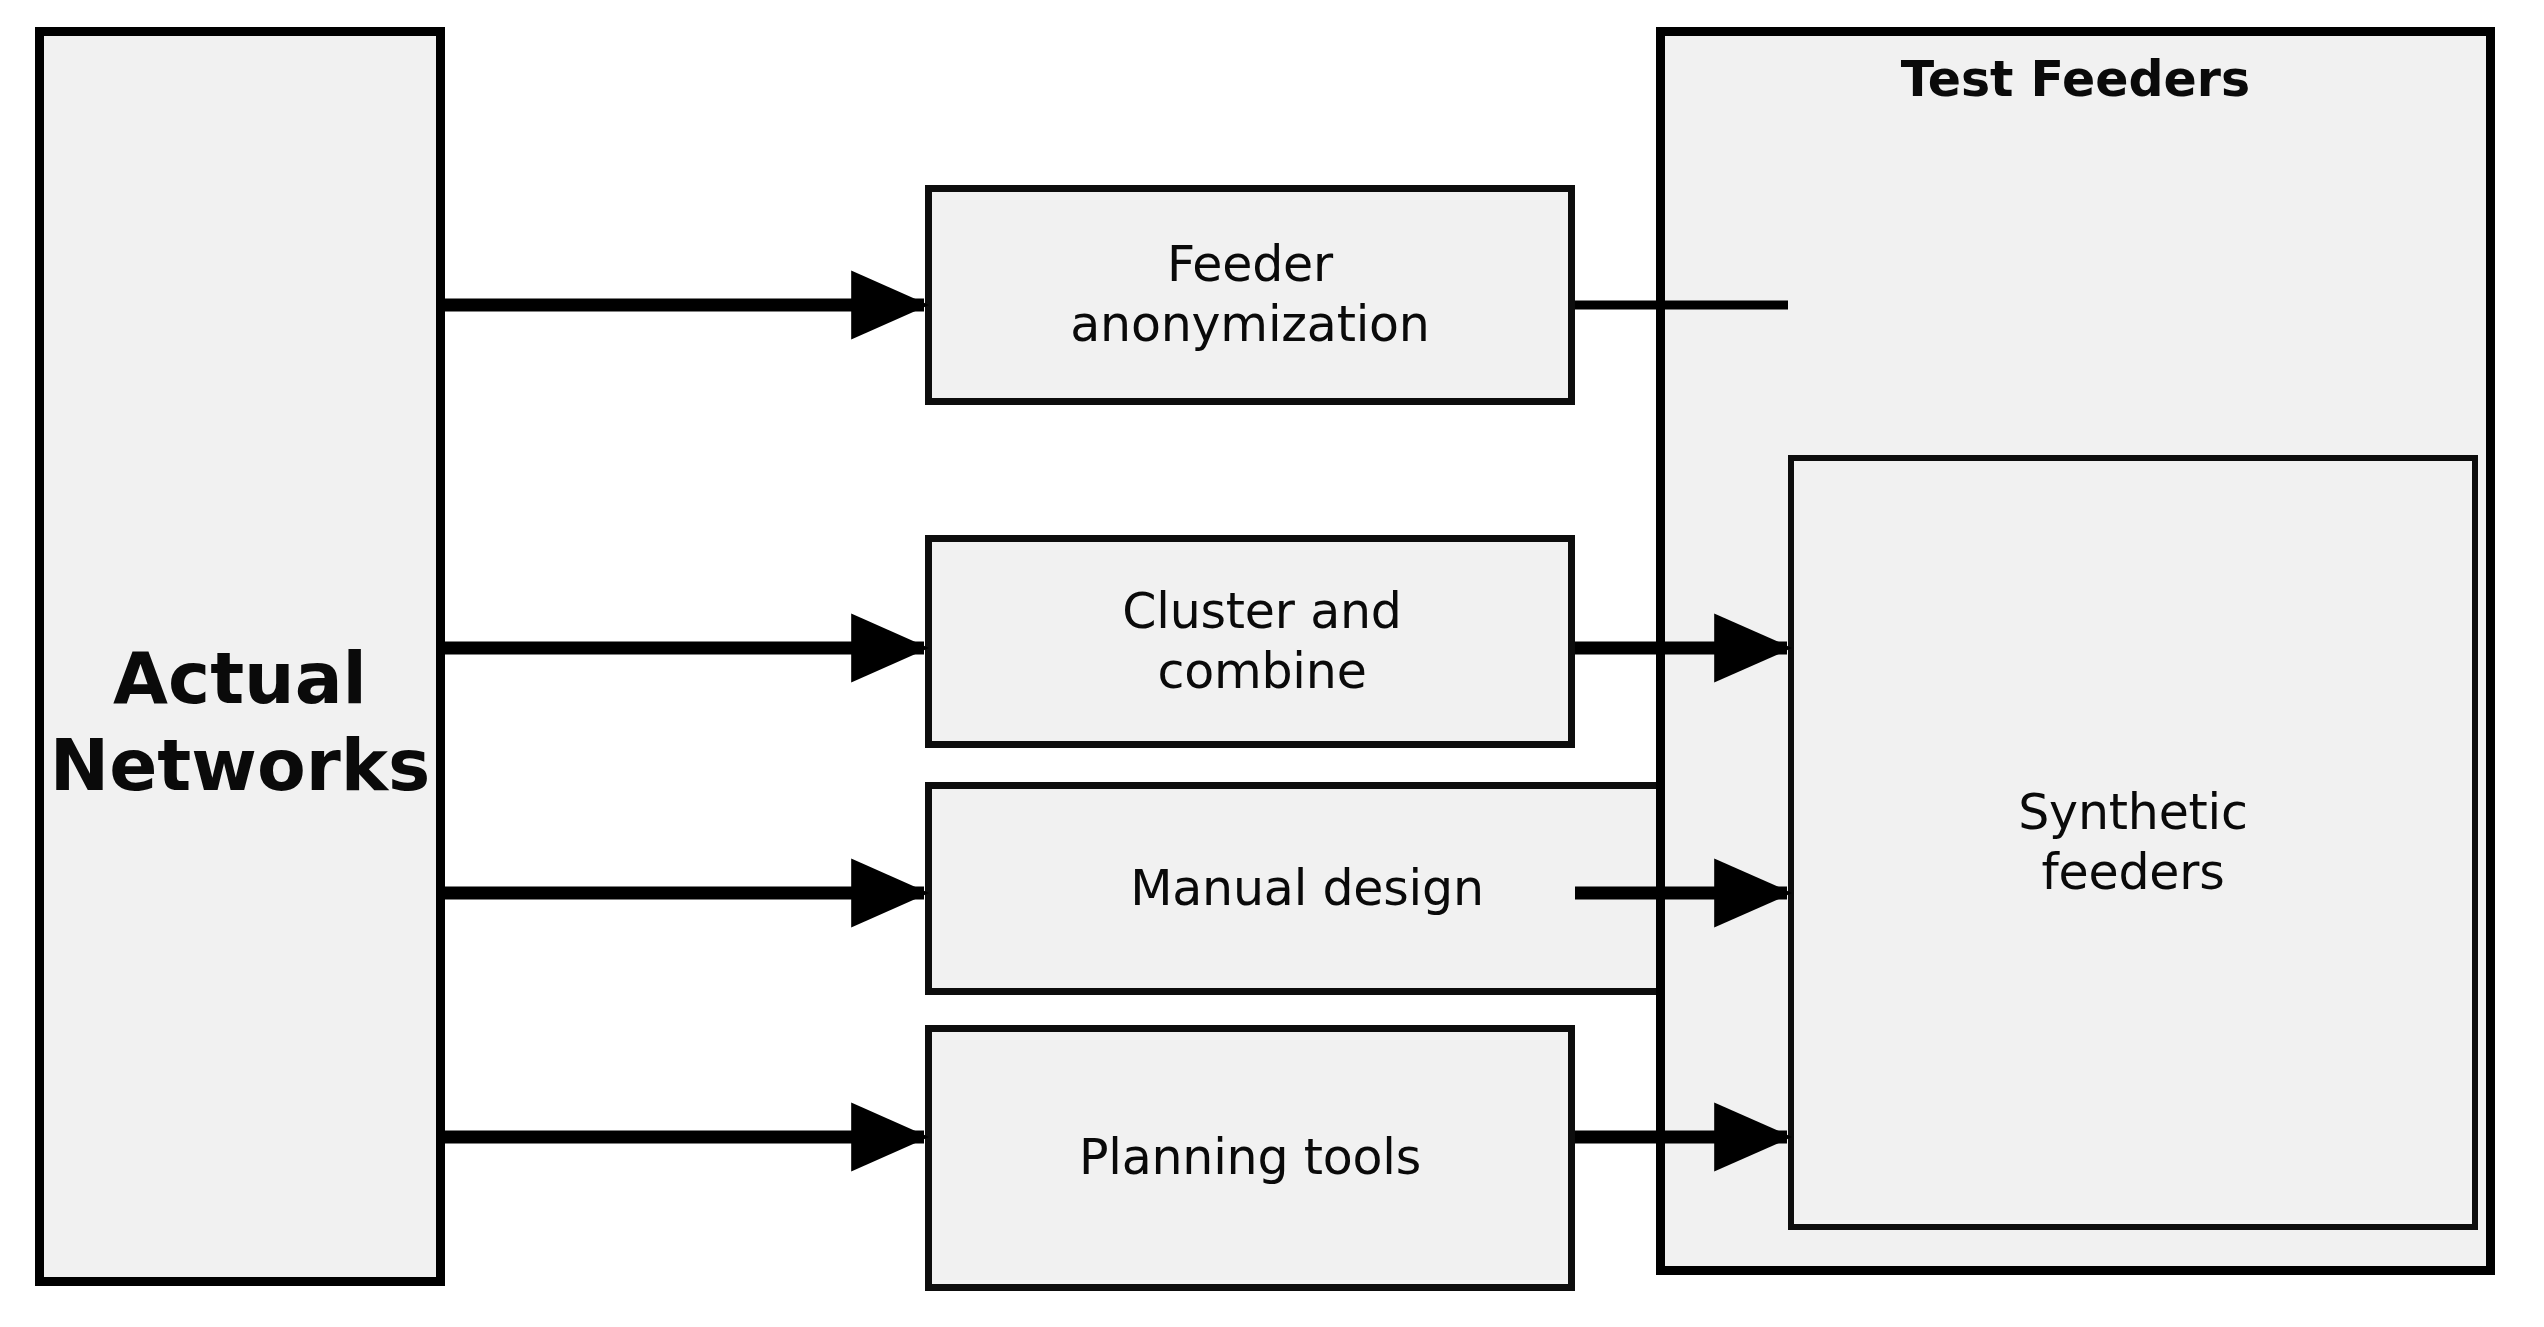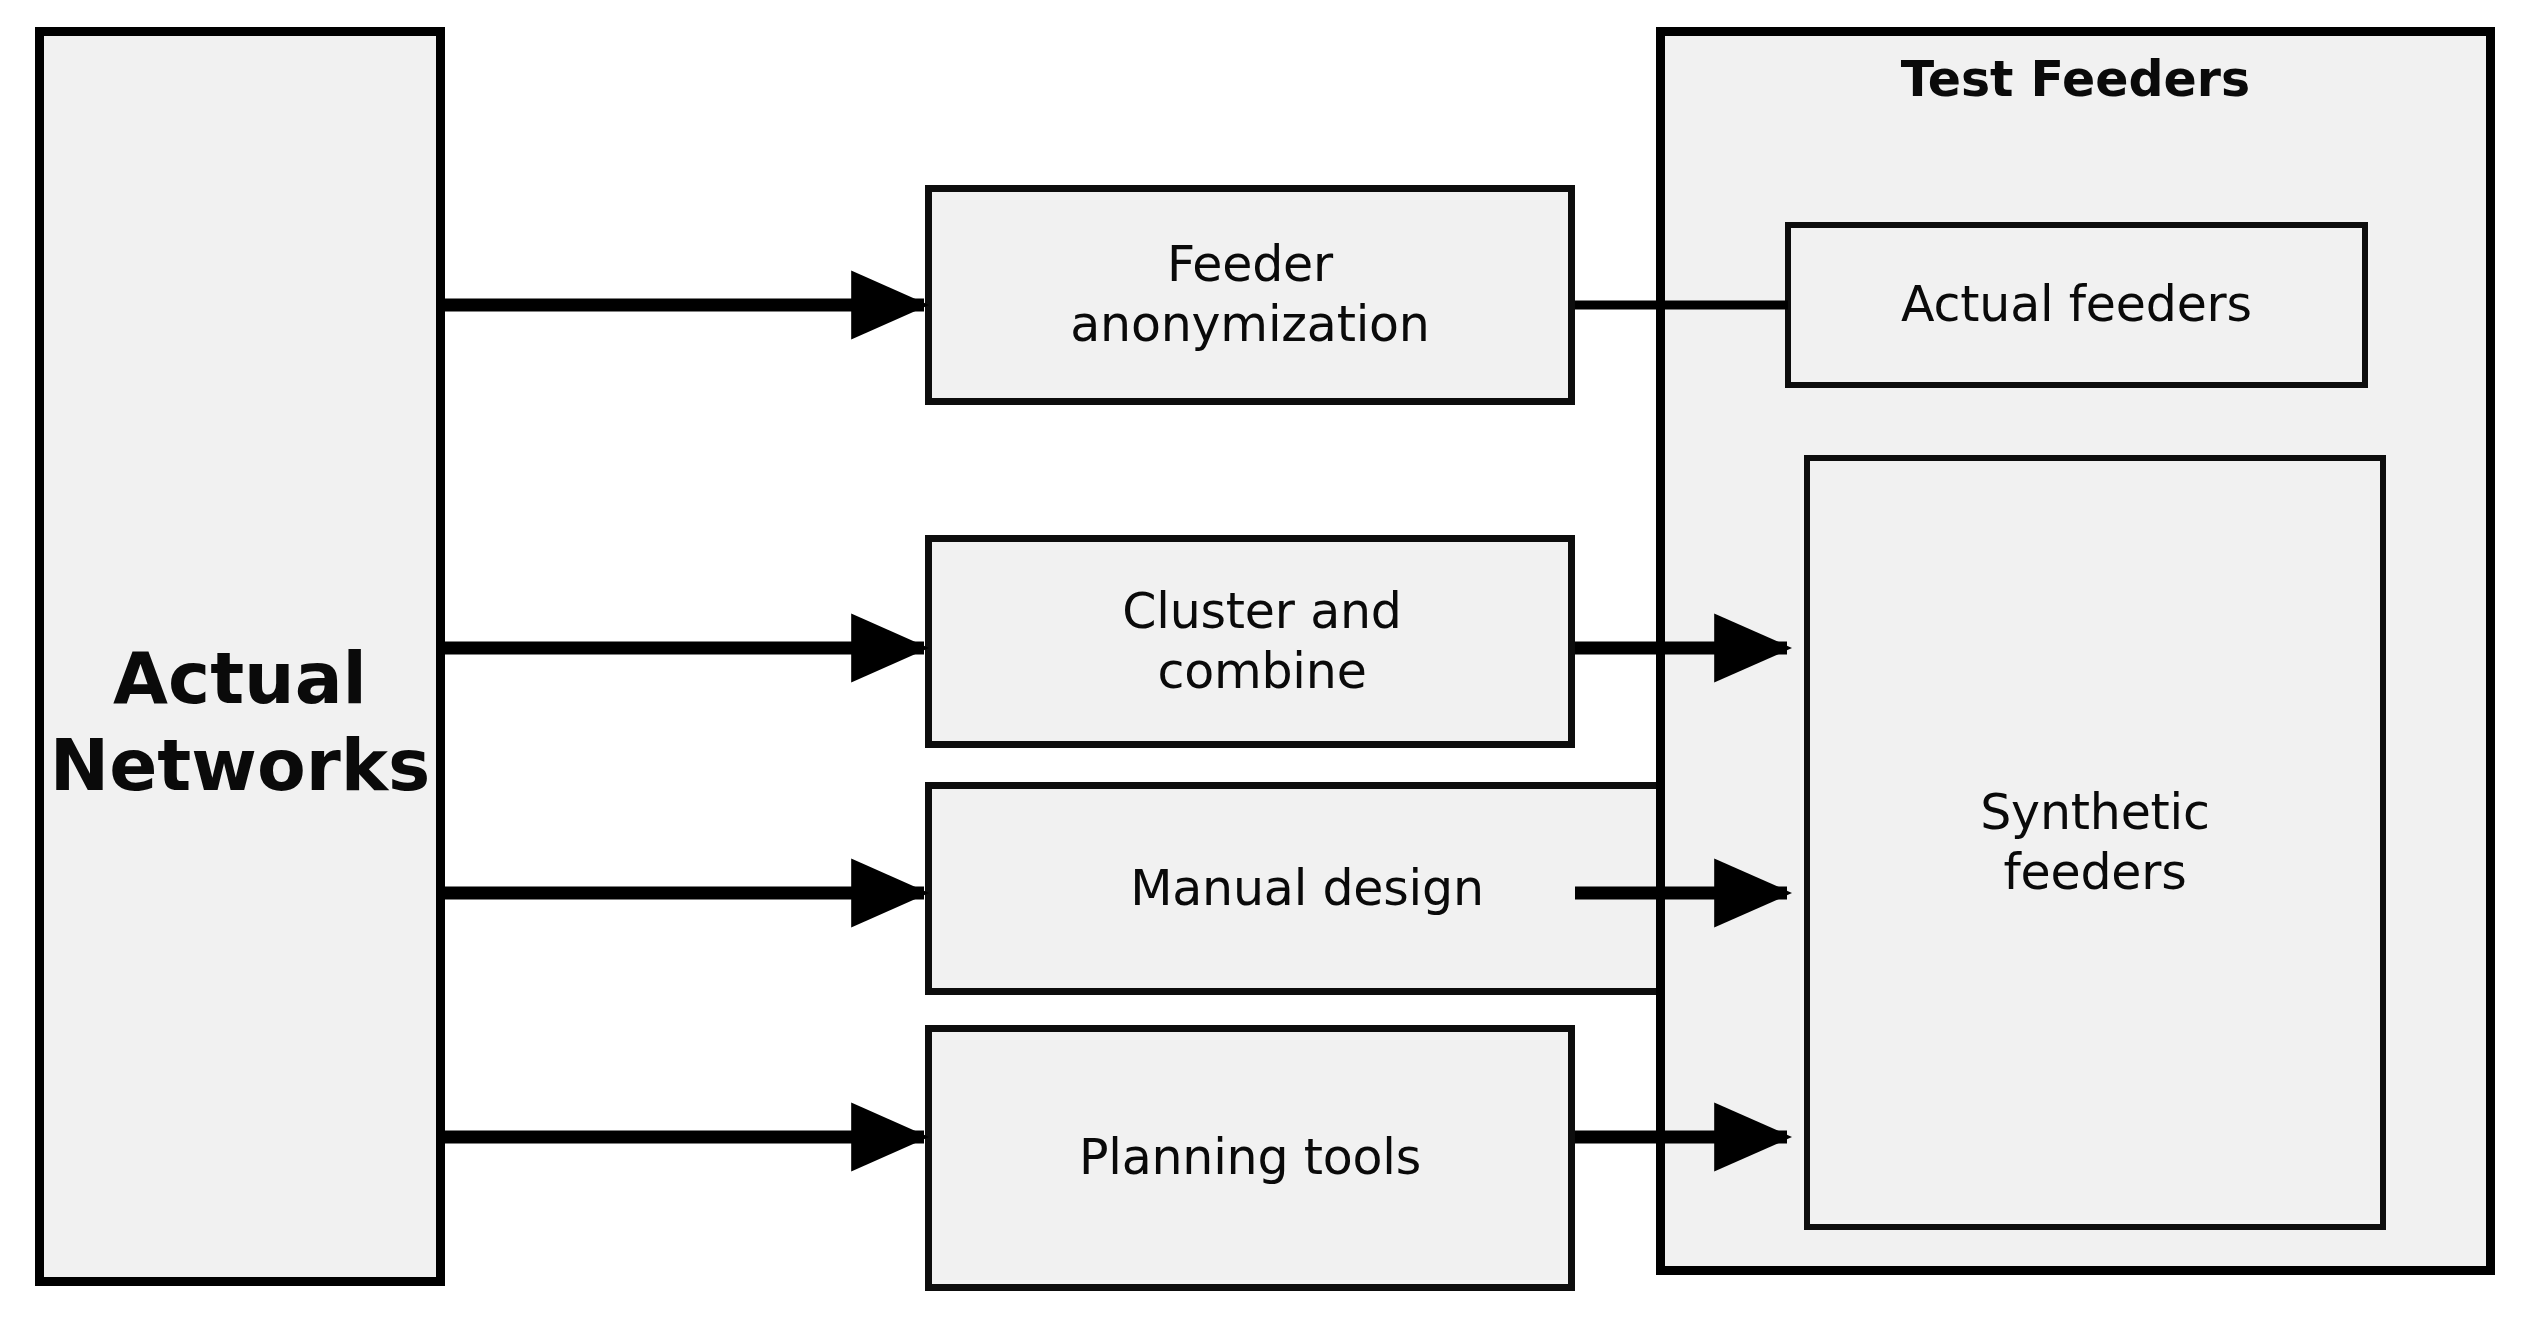--- a/index.html
+++ b/index.html
@@ -97,25 +97,22 @@
   </div>
 
   <div class="box" style="left:925px; top:1025px; width:650px; height:266px;">
     <span class="label" style="white-space:pre-line;">Planning tools</span>
   </div>
 
   <div class="panel" style="left:1656px; top:27px; width:839px; height:1248px;">
     <div class="panel-title" style="top:15px;">Test Feeders</div>
   </div>
 
-  <div class="box box-thin" style="left:1785px; top:222px; width:583px; height:166px;">
-    <span class="label">Actual feeders</span>
-  </div>
 
-  <div class="box box-thin" style="left:1788px; top:455px; width:582px; height:775px;margin-left:16px;">
+  <div class="box box-thin" style="left:1788px; top:455px; width:690px; height:775px;">
     <span class="label" style="white-space:pre-line;">Synthetic
 feeders</span>
   </div>
 
   <svg class="connectors" viewBox="0 0 2544 1327" xmlns="http://www.w3.org/2000/svg">
     <defs>
       <marker id="arrowhead" markerWidth="6" markerHeight="6" refX="5.6" refY="3" orient="auto" markerUnits="strokeWidth">
         <path d="M0,0.35 L6,3 L0,5.65 z" fill="#000000"></path>
       </marker>
     </defs>

